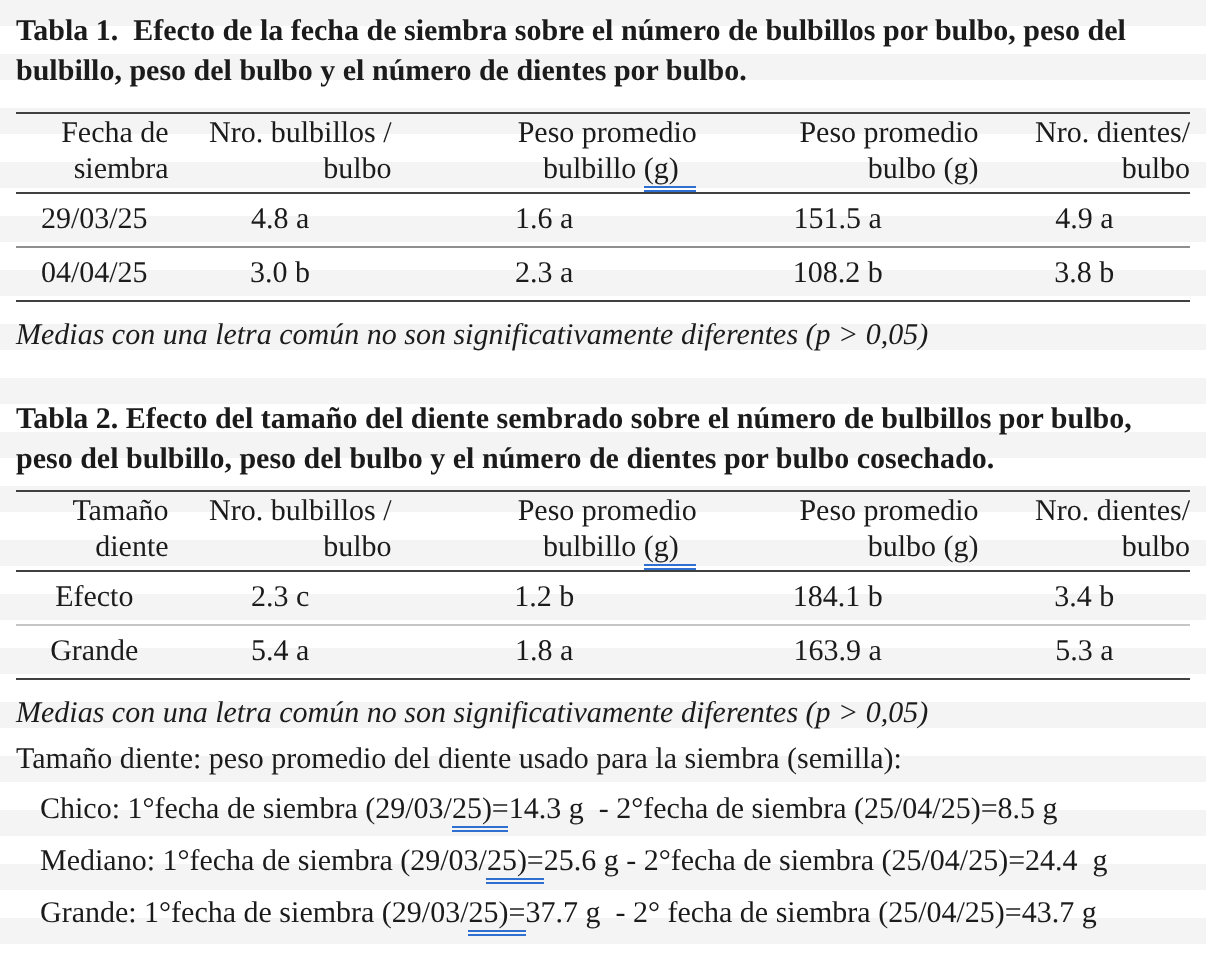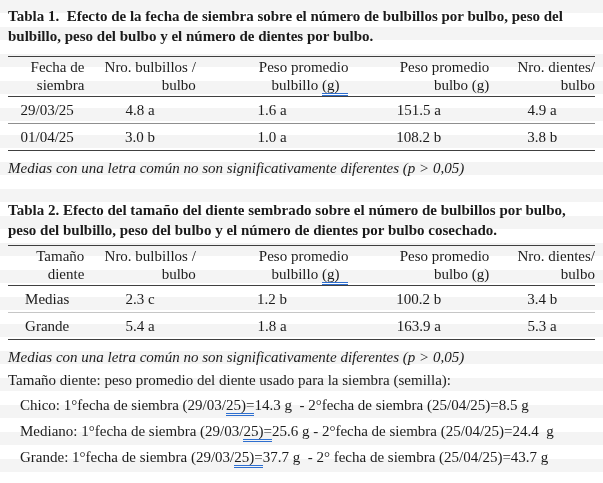--- a/index.html
+++ b/index.html
@@ -103,23 +103,23 @@
     </thead>
     <tbody>
       <tr>
         <td class="col-left">29/03/25</td>
         <td>4.8 a</td>
         <td>1.6 a</td>
         <td>151.5 a</td>
         <td>4.9 a</td>
       </tr>
       <tr>
-        <td class="col-left">01/04/25</td>
+        <td class="col-left">04/04/25</td>
         <td>3.0 b</td>
-        <td>1.0 a</td>
+        <td>2.3 a</td>
         <td>108.2 b</td>
         <td>3.8 b</td>
       </tr>
     </tbody>
   </table>
 
   <p class="note">Medias con una letra común no son significativamente diferentes (p &gt; 0,05)</p>
 
   <p class="doc-title second">Tabla 2. Efecto del tamaño del diente sembrado sobre el número de bulbillos por bulbo, peso del bulbillo, peso del bulbo y el número de dientes por bulbo cosechado.</p>
 
@@ -135,24 +135,24 @@
       <tr>
         <th class="col-left"><span>Tamaño</span><br><span>diente</span></th>
         <th><span>Nro. bulbillos /</span><br><span>bulbo</span></th>
         <th><span>Peso promedio</span><br><span>bulbillo </span><span class="blue-underline ext">(g)</span></th>
         <th><span>Peso promedio</span><br><span>bulbo (g)</span></th>
         <th><span>Nro. dientes/</span><br><span>bulbo</span></th>
       </tr>
     </thead>
     <tbody>
       <tr>
-        <td class="col-left">Medias</td>
+        <td class="col-left">Efecto</td>
         <td>2.3 c</td>
         <td>1.2 b</td>
-        <td>100.2 b</td>
+        <td>184.1 b</td>
         <td>3.4 b</td>
       </tr>
       <tr>
         <td class="col-left">Grande</td>
         <td>5.4 a</td>
         <td>1.8 a</td>
         <td>163.9 a</td>
         <td>5.3 a</td>
       </tr>
     </tbody>

